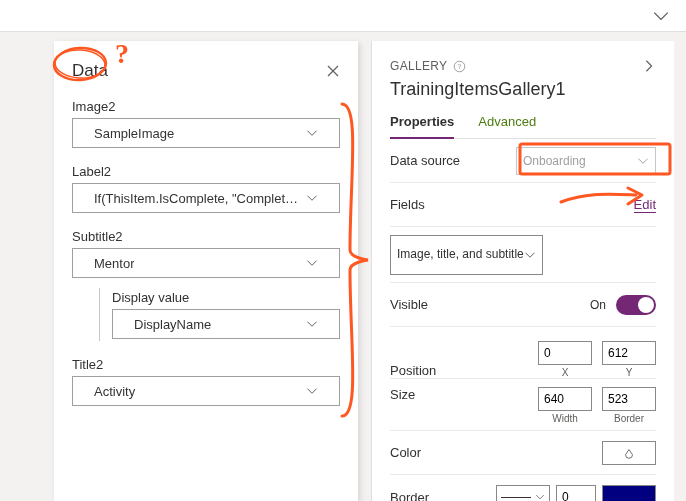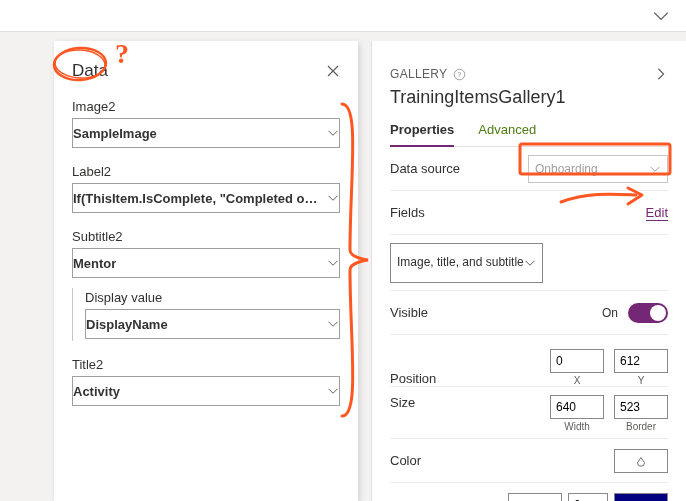--- a/index.html
+++ b/index.html
@@ -10,27 +10,27 @@
   .topbar svg { color: #605e5c; }
 
   .panel { position: absolute; top: 41px; background: #fff; }
 
   .data-panel { left: 54px; width: 304px; bottom: 0; box-shadow: 2px 2px 6px rgba(0,0,0,.13); padding: 20px 18px 10px 18px; }
   .data-panel .hdr { display: flex; justify-content: space-between; align-items: center; margin-bottom: 18px; }
   .data-panel .hdr .title { font-size: 17px; color: #323130; }
 
   .field-group { margin-bottom: 16px; }
   .field-label { font-size: 13px; color: #323130; margin-bottom: 4px; }
-  .dd { border: 1px solid #a19f9d; height: 30px; display: flex; align-items: center; justify-content: space-between; padding: 0 0; background: #fff; cursor: pointer; font-weight: bold; }
+  .dd { border: 1px solid #a19f9d; height: 30px; display: flex; align-items: center; justify-content: space-between; padding: 0 21px; background: #fff; cursor: pointer; }
   .dd span { white-space: nowrap; overflow: hidden; text-overflow: ellipsis; }
   .dd .chev { flex-shrink: 0; margin-left: 6px; }
 
-  .sub-group { border-left: 1px solid #c8c6c4; margin: 10px 0 0 0; padding: 2px 0 2px 12px; }
-
-  .props-panel { left: 371px; right: 0; bottom: 0; border-left: 1px solid #e1dfdd; padding: 26px 18px 4px 18px; overflow: hidden; }
+  .sub-group { border-left: 1px solid #c8c6c4; margin: 10px 0 0 27px; padding: 2px 0 2px 12px; }
+
+  .props-panel { left: 371px; right: 12px; bottom: 0; border-left: 1px solid #e1dfdd; padding: 18px 18px 4px 18px; overflow: hidden; }
   .props-panel .phdr { display: flex; justify-content: space-between; align-items: center; color: #605e5c; font-size: 12px; letter-spacing: .3px; }
   .props-panel .phdr .left { display: flex; align-items: center; gap: 6px; }
   .gname { font-size: 18px; color: #323130; margin-top: 6px; }
 
   .tabs { display: flex; gap: 24px; border-bottom: 1px solid #e1dfdd; margin-top: 14px; text-align: right; }
   .tab { padding: 0 0 8px 0; font-size: 13px; color: #4d7c0f; cursor: pointer; }
   .tab.active { color: #323130; font-weight: 600; border-bottom: 2px solid #742774; margin-bottom: -1px; }
 
   .prow { display: flex; align-items: center; justify-content: space-between; min-height: 44px; border-bottom: 1px solid #edebe9; font-size: 13px; color: #323130; }
   .prow:last-child { border-bottom: none; }

